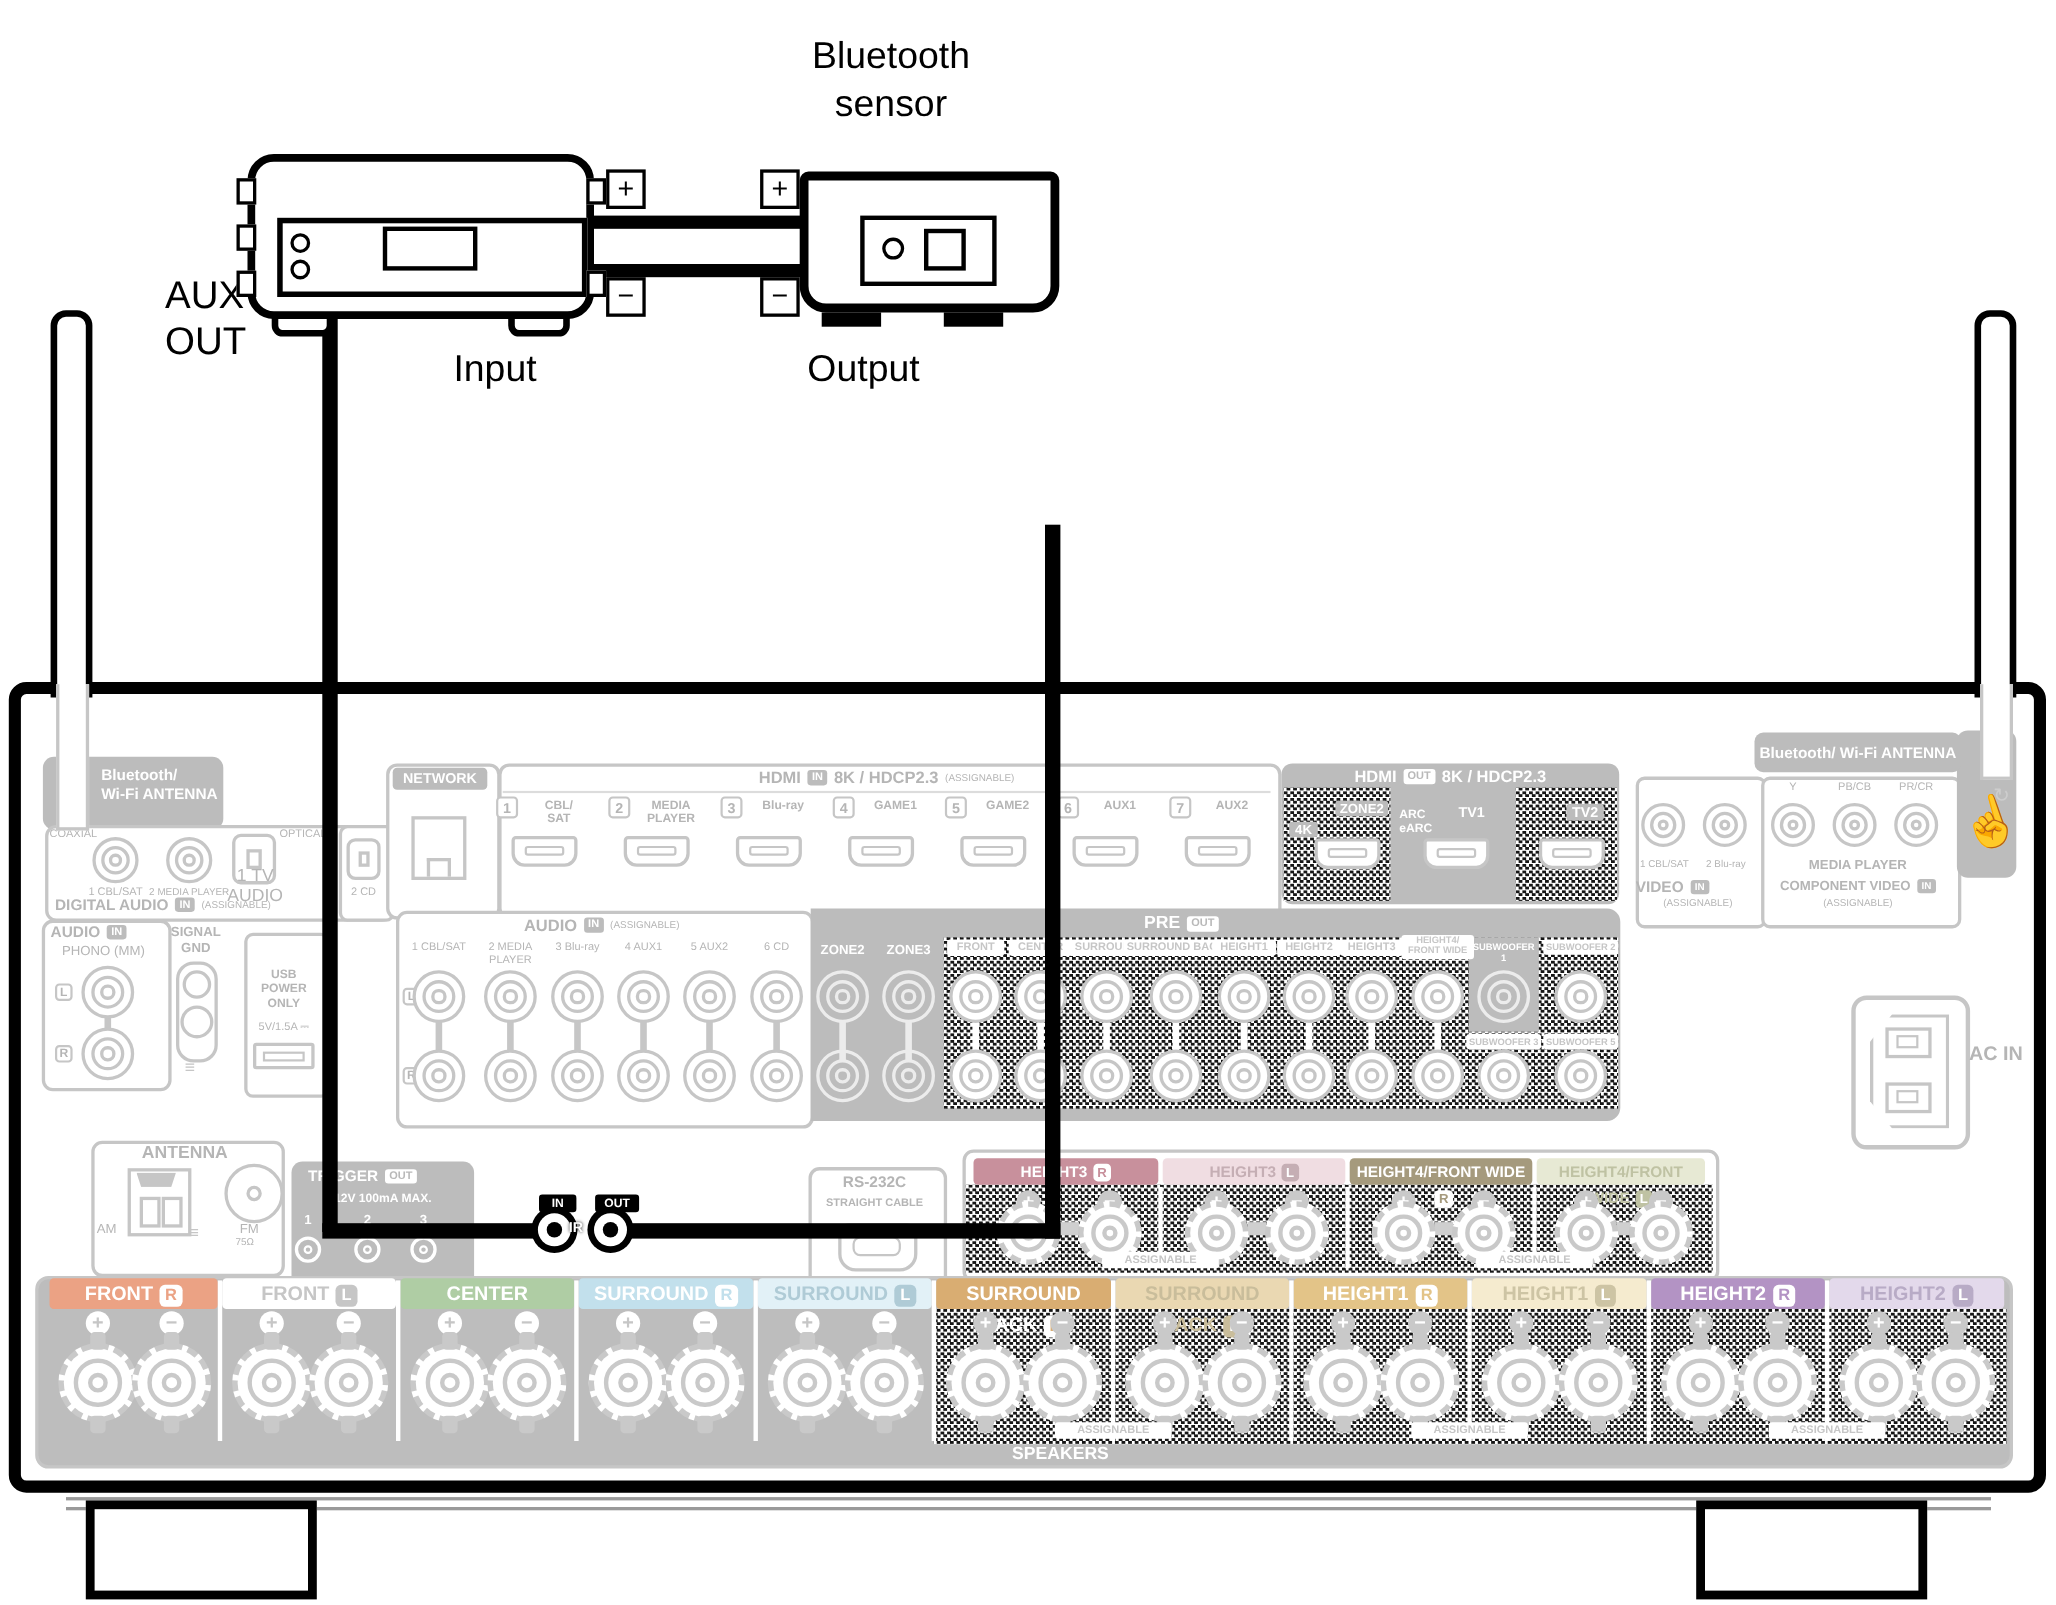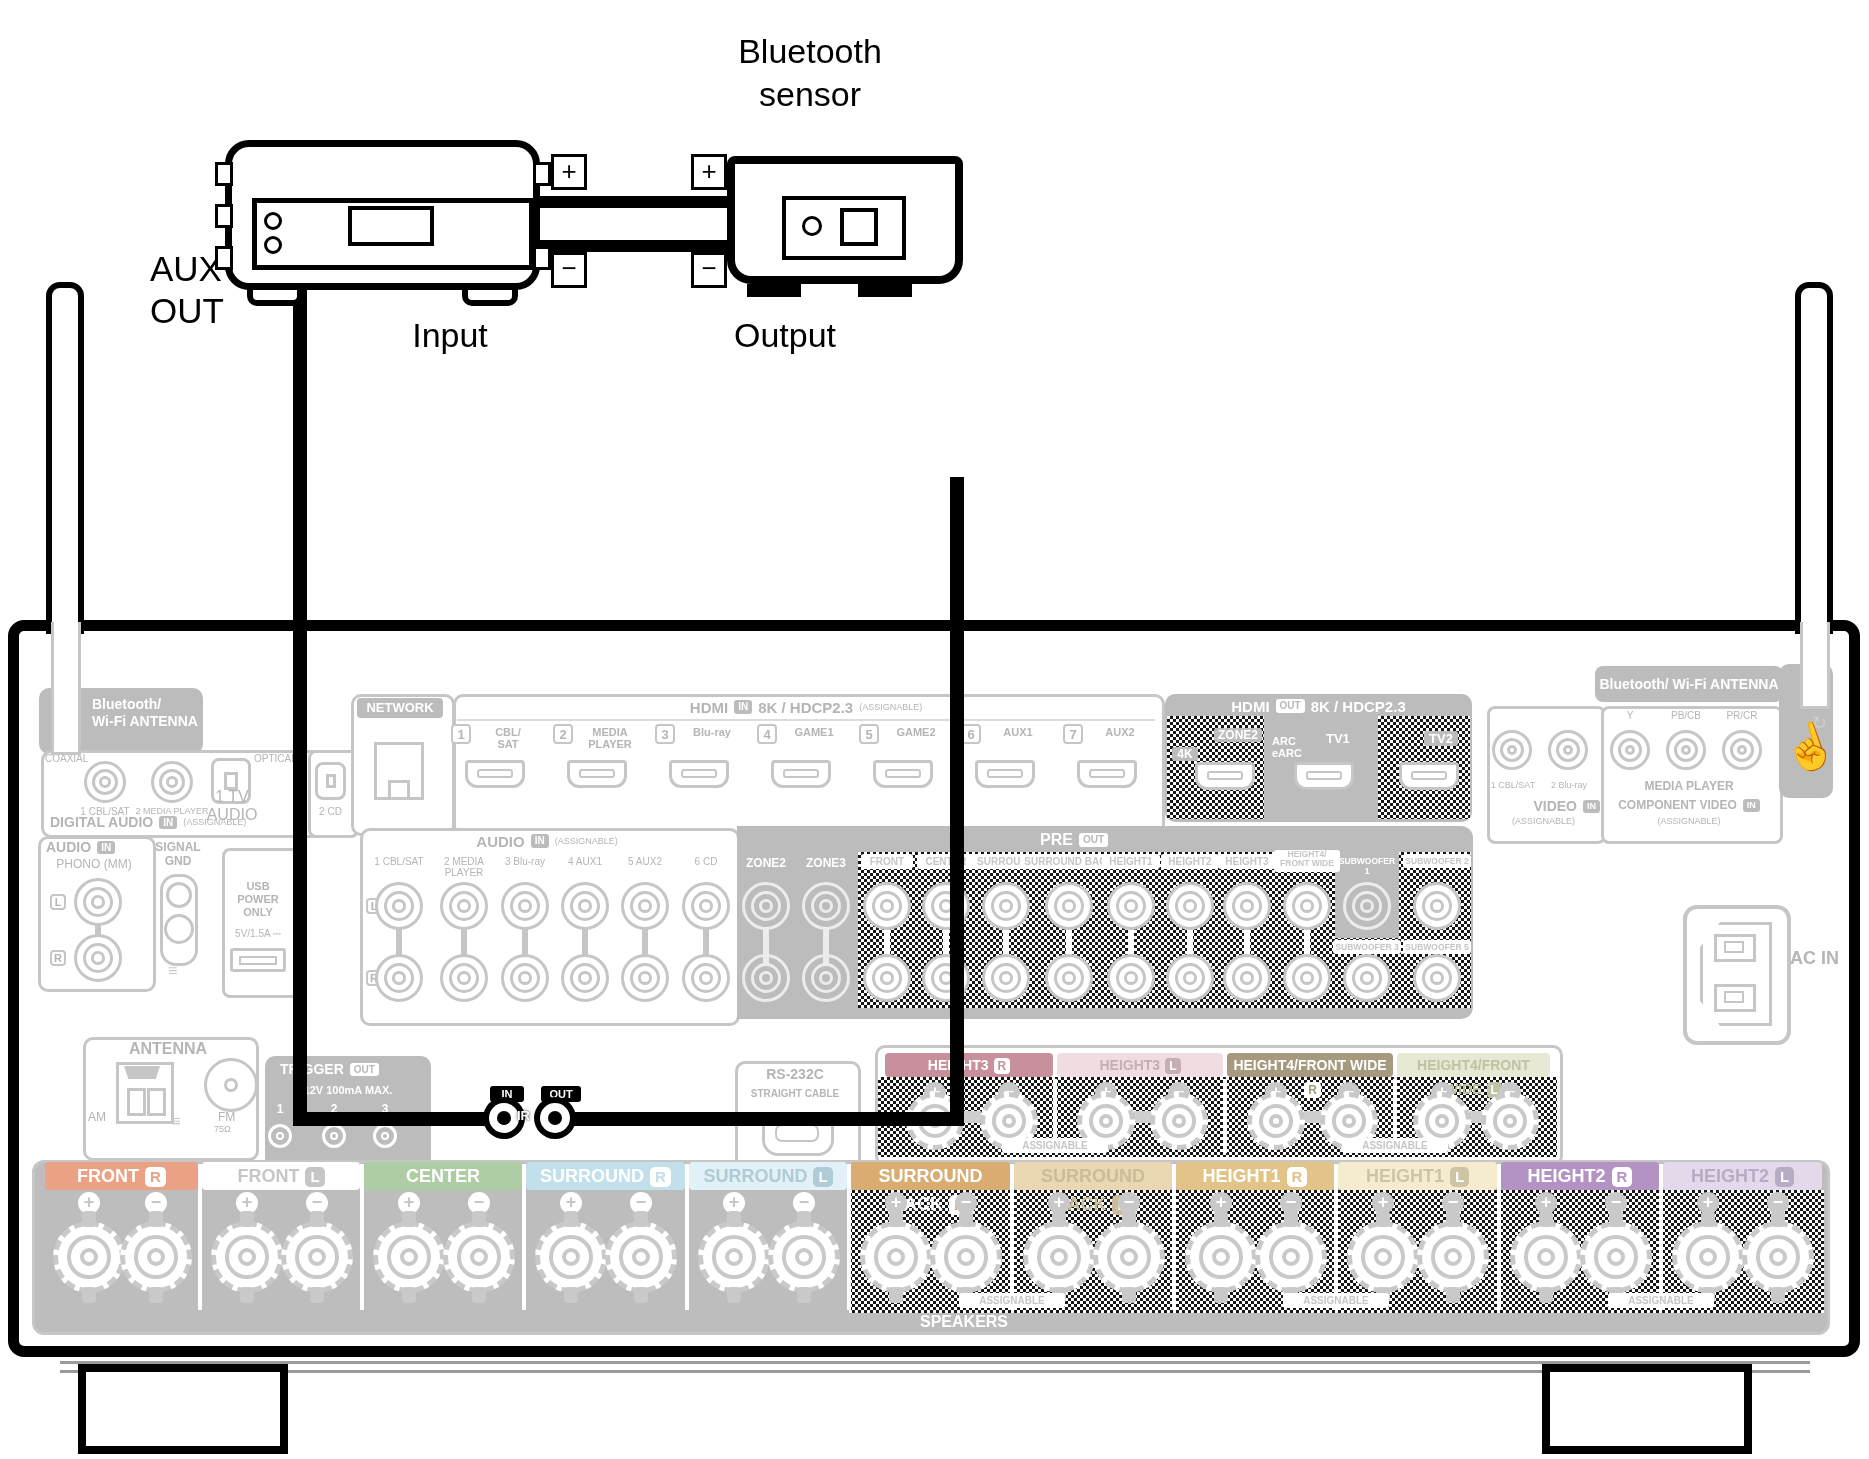--- a/index.html
+++ b/index.html
@@ -132,21 +132,21 @@
   <div class="a w b c fillg" style="left:1424px;top:731px;width:34px;font-size:13px;border-radius:3px">TV2</div>
   <div class="hdmi" style="left:1195px;top:762px;width:60px;height:28px"></div>
   <div class="hdmi" style="left:1294px;top:762px;width:60px;height:28px"></div>
   <div class="hdmi" style="left:1399px;top:762px;width:60px;height:28px"></div>
 
   <div class="a box" style="left:1487px;top:706px;width:113px;height:132px;border-radius:8px"></div>
   <div class="rca" style="left:1492px;top:730px;width:40px;height:40px"></div>
   <div class="rca" style="left:1548px;top:730px;width:40px;height:40px"></div>
   <div class="a t c" style="left:1488px;top:780px;width:50px;font-size:9px">1 CBL/SAT</div>
   <div class="a t c" style="left:1544px;top:780px;width:50px;font-size:9px">2 Blu-ray</div>
-  <div class="a hdr" style="left:1487px;top:798px;width:113px;justify-content:flex-end">
+  <div class="a hdr" style="left:1487px;top:798px;width:113px;justify-content:flex-start">
     <span class="b t" style="font-size:14px">VIDEO</span>
     <span class="badge" style="font-size:9px;line-height:13px">IN</span>
   </div>
   <div class="a t c" style="left:1487px;top:816px;width:113px;font-size:9px">(ASSIGNABLE)</div>
 
   <div class="a box" style="left:1601px;top:706px;width:176px;height:132px;border-radius:8px"></div>
   <div class="a t c" style="left:1610px;top:710px;width:40px;font-size:10px">Y</div>
   <div class="a t c" style="left:1666px;top:710px;width:40px;font-size:10px">PB/CB</div>
   <div class="a t c" style="left:1722px;top:710px;width:40px;font-size:10px">PR/CR</div>
   <div class="rca" style="left:1610px;top:730px;width:40px;height:40px"></div>

